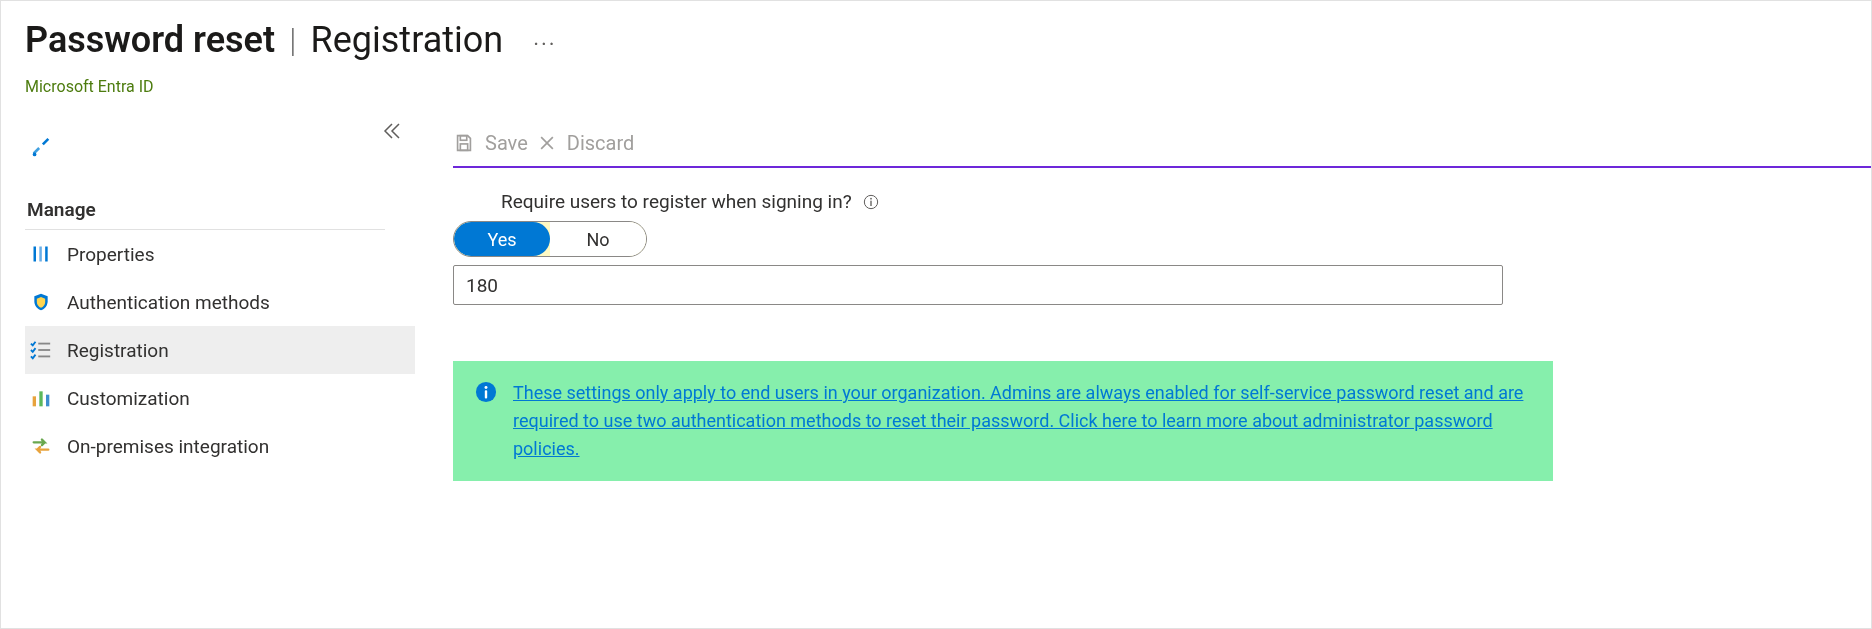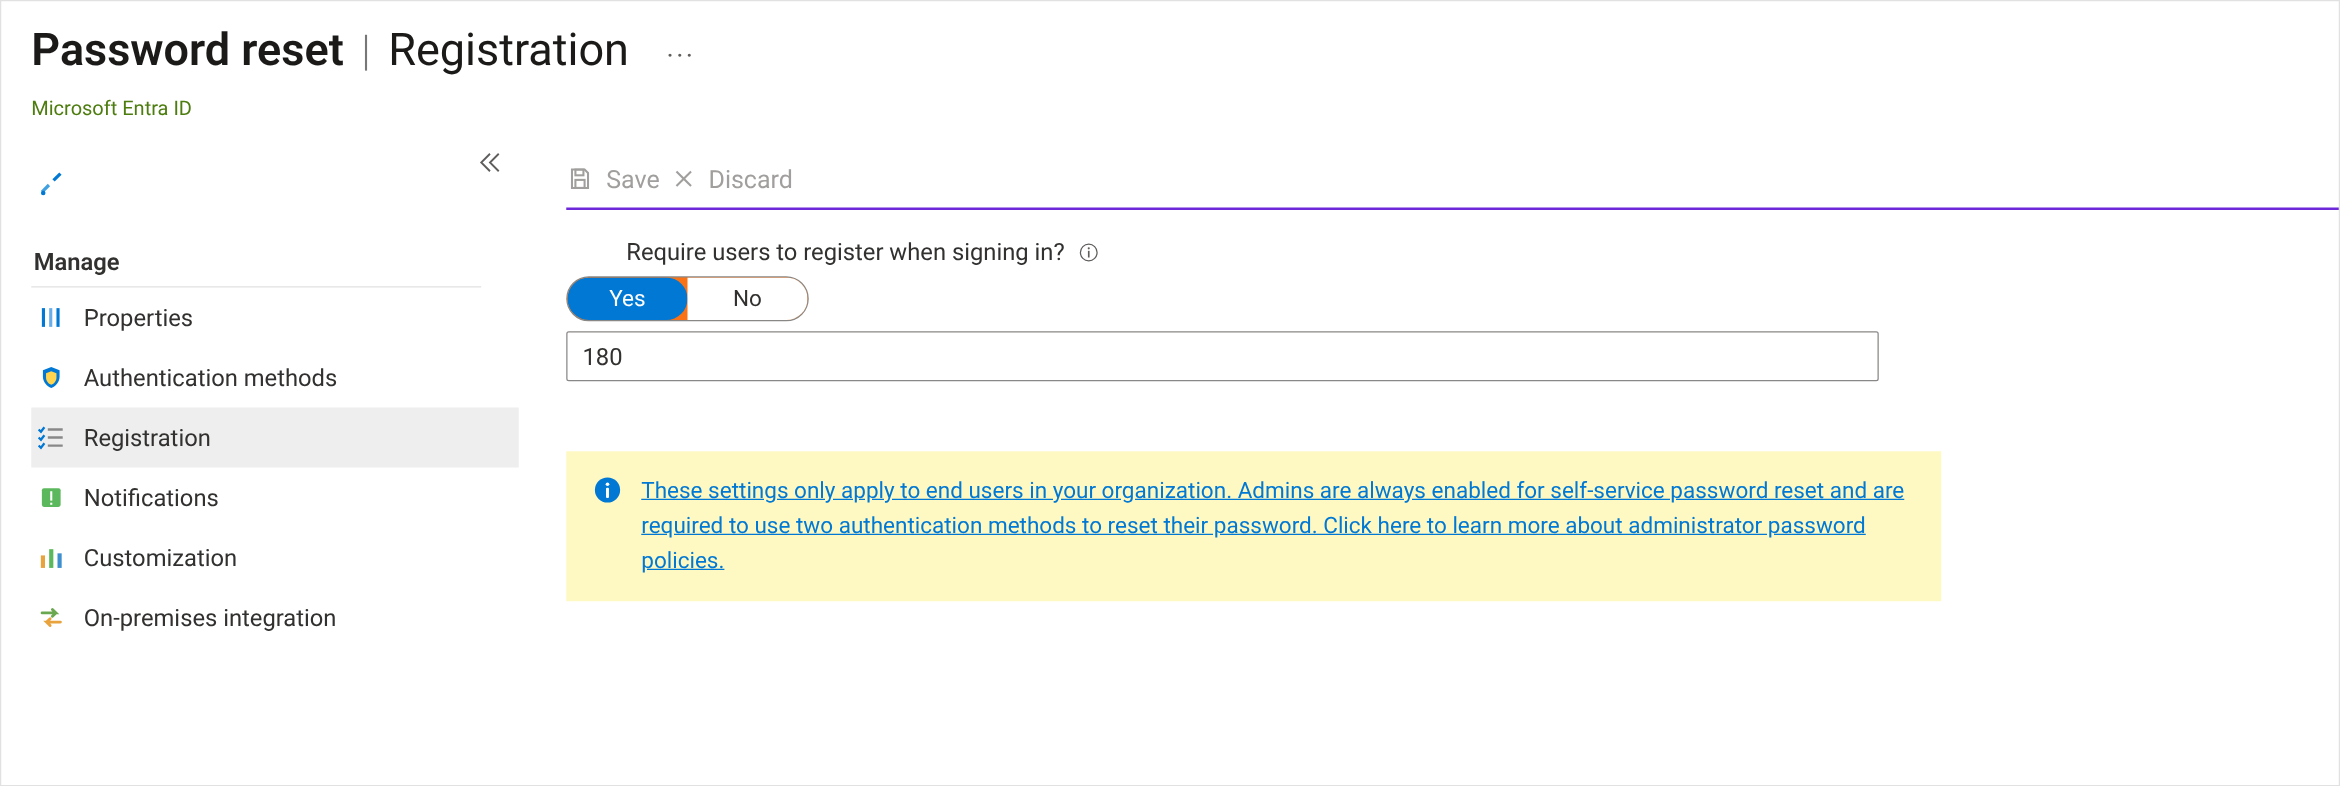--- a/index.html
+++ b/index.html
@@ -153,21 +153,21 @@
 
   
   .pill-toggle {
     margin-top: 8px;
     width: 194px;
     height: 36px;
     border: 1px solid #8a8886;
     border-radius: 18px;
     display: flex;
     overflow: hidden;
-    background: #f97316;
+    background: #fef9c3;
   }
   .pill-opt {
     flex: 1 1 50%;
     display: flex;
     align-items: center;
     justify-content: center;
     font-size: 18px;
     cursor: pointer;
     background: #fff;
     color: #323130;
@@ -189,21 +189,21 @@
     font-size: 19px;
     padding: 0 12px;
     font-family: inherit;
     color: #323130;
   }
 
   
   .info-banner {
     margin-top: 56px;
     max-width: 1100px;
-    background: #fef9c3;
+    background: #86efac;
     display: flex;
     align-items: flex-start;
     gap: 16px;
     padding: 18px 22px;
   }
   .info-banner .banner-icon {
     flex: 0 0 22px;
     margin-top: 2px;
   }
   .info-banner a {
@@ -277,30 +277,20 @@
               <line x1="9" y1="3" x2="22" y2="3" stroke="#888" stroke-width="2"></line>
               <path d="M1 10l2 2 3-4" stroke="#0078d4" stroke-width="2" fill="none"></path>
               <line x1="9" y1="10" x2="22" y2="10" stroke="#888" stroke-width="2"></line>
               <path d="M1 17l2 2 3-4" stroke="#0078d4" stroke-width="2" fill="none"></path>
               <line x1="9" y1="17" x2="22" y2="17" stroke="#888" stroke-width="2"></line>
             </svg>
         </span>
         <span>Registration</span>
       </div>
 
-      <div class="sb-item">
-        <span class="sb-icon">
-          <svg width="20" height="20" viewBox="0 0 24 24">
-              <rect x="3" y="3" width="18" height="18" rx="2" fill="#5cb85c"></rect>
-              <rect x="11" y="6" width="2" height="9" fill="#fff"></rect>
-              <rect x="11" y="17" width="2" height="2" fill="#fff"></rect>
-            </svg>
-        </span>
-        <span>Notifications</span>
-      </div>
 
       <div class="sb-item">
         <span class="sb-icon">
           <svg width="20" height="20" viewBox="0 0 24 24">
               <rect x="2" y="10" width="4" height="12" fill="#e8a33d"></rect>
               <rect x="10" y="4" width="4" height="18" fill="#5cb85c"></rect>
               <rect x="18" y="8" width="4" height="14" fill="#3f8ecf"></rect>
             </svg>
         </span>
         <span>Customization</span>

